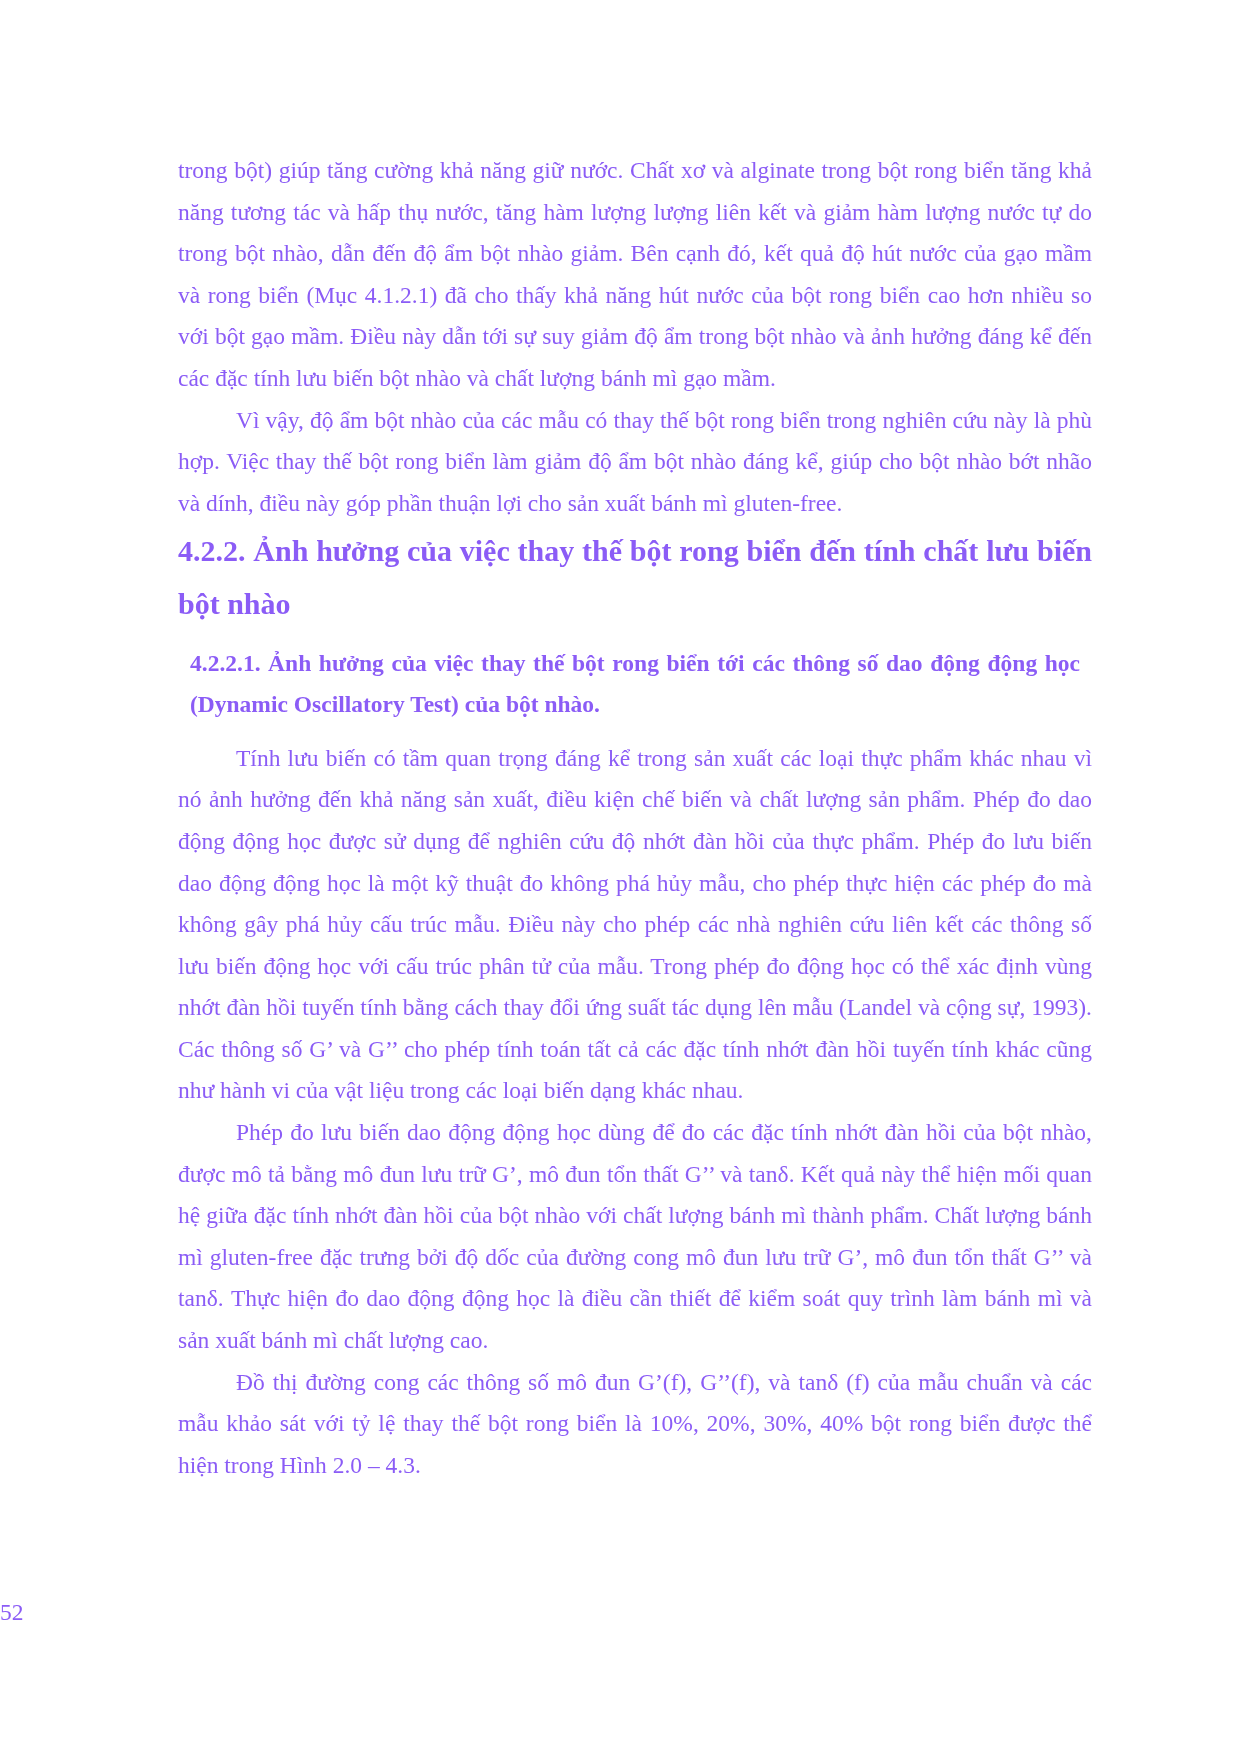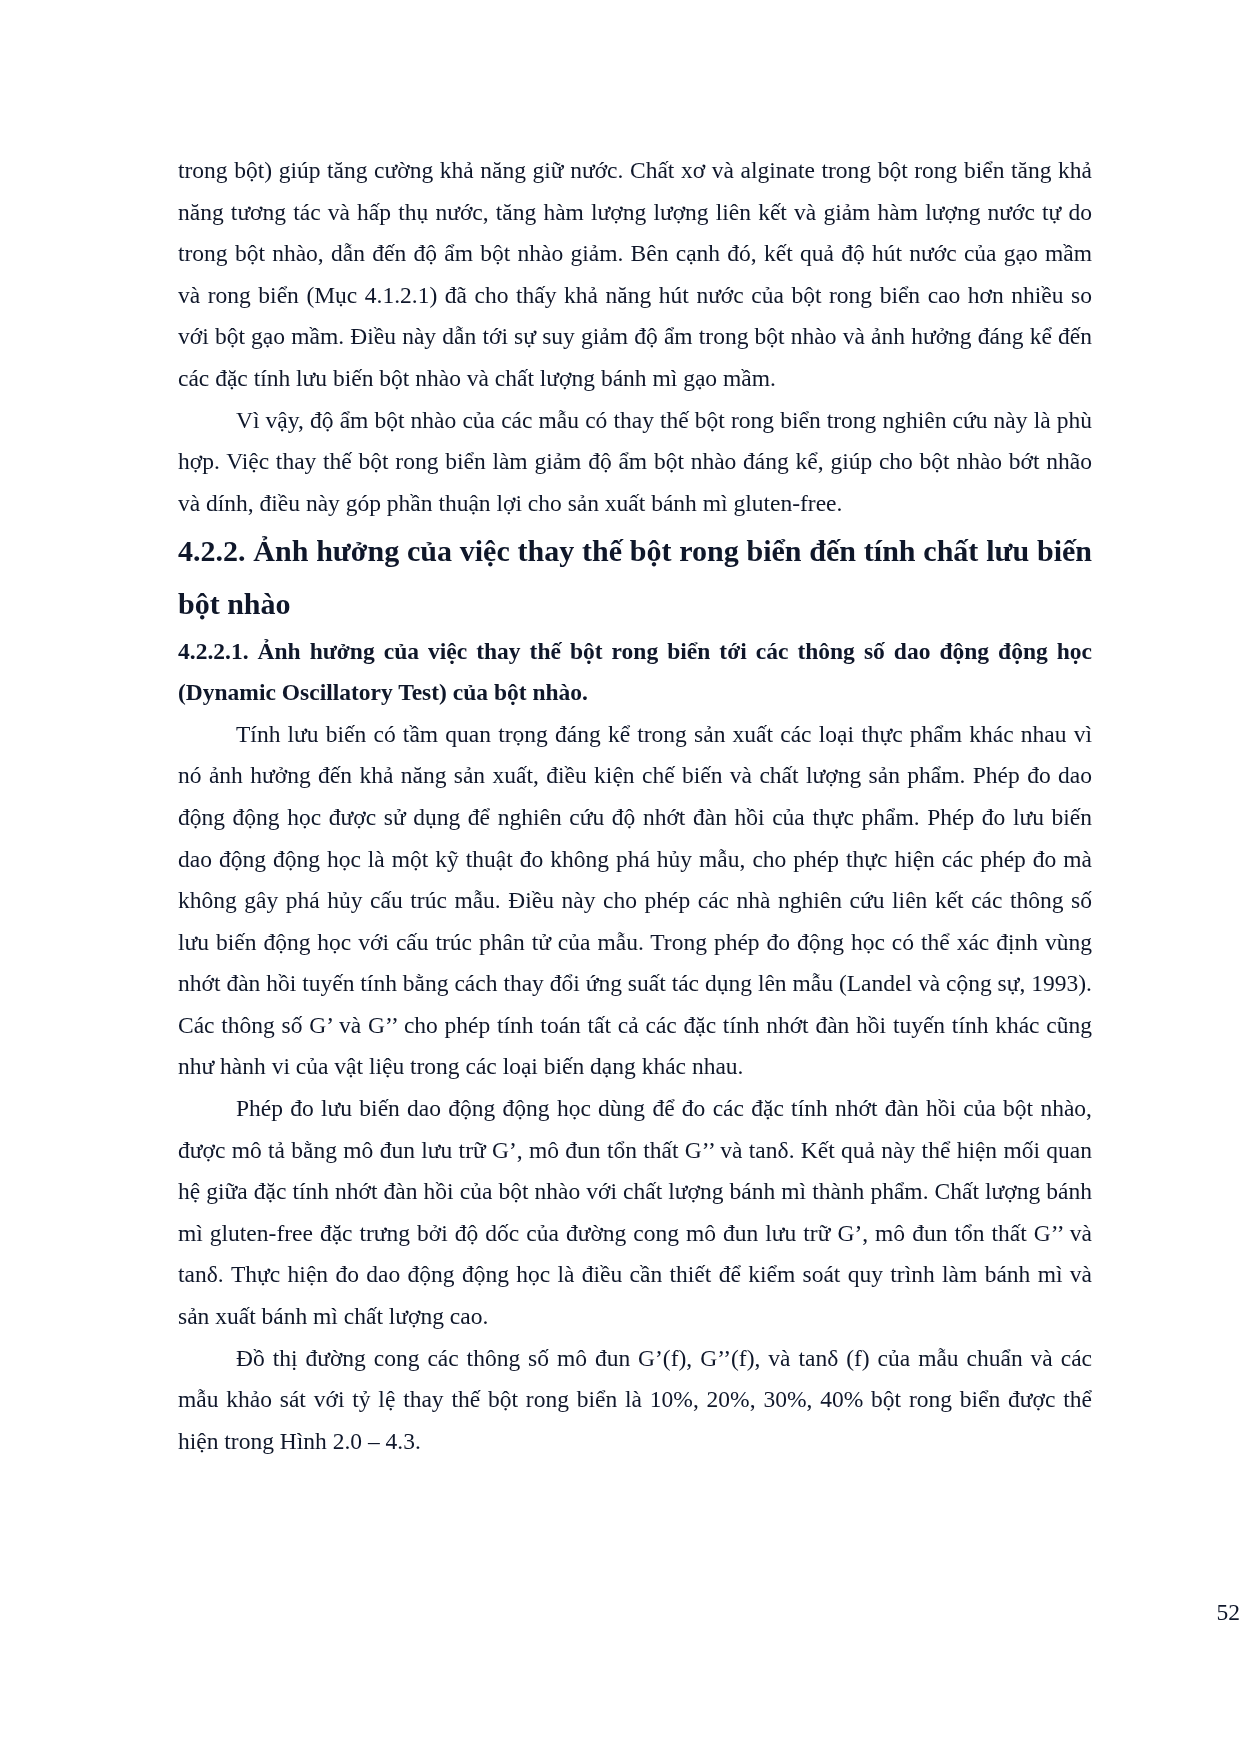--- a/index.html
+++ b/index.html
@@ -8,21 +8,21 @@
     background: #ffffff;
   }
   .page {
     width: 1240px;
     height: 1754px;
     background: #ffffff;
     position: relative;
     box-sizing: border-box;
     padding: 150px 148px 60px 178px;
     font-family: "Liberation Serif", "DejaVu Serif", serif;
-    color: #0f172a;
+    color: #8b5cf6;
   }
   .doc-body {
     font-size: 23.5px;
     line-height: 1.77;
     text-align: justify;
     text-justify: inter-word;
   }
   p {
     margin: 0;
   }
@@ -30,32 +30,32 @@
     text-indent: 58px;
   }
   h3.heading {
     margin: 0;
     font-size: 30px;
     font-weight: bold;
     line-height: 1.77;
     text-align: justify;
   }
   h4.subheading {
-    margin: 0;
+    margin: 12px;
     font-size: 23.5px;
     font-weight: bold;
     line-height: 1.77;
     text-align: justify;
   }
   .page-number {
     position: absolute;
     left: 0;
     right: 0;
     bottom: 128px;
-    text-align: right;
+    text-align: left;
     font-size: 23.5px;
     font-family: "Liberation Serif", "DejaVu Serif", serif;
   }
 </style>
 </head>
 <body>
 
 <div class="page">
   <div class="doc-body">
 

